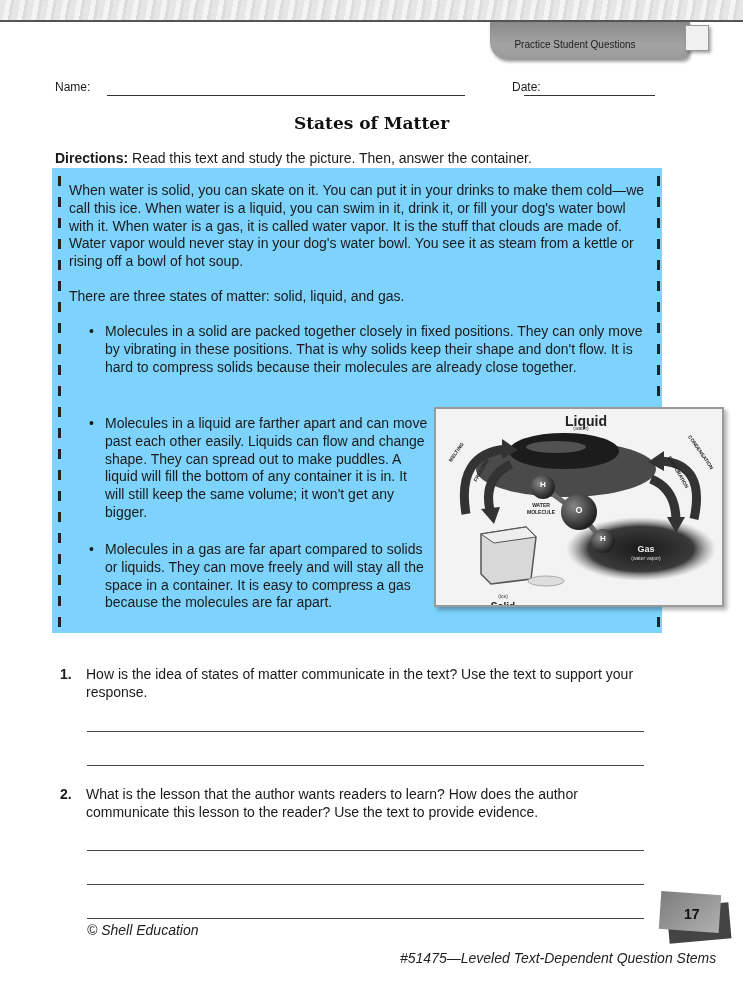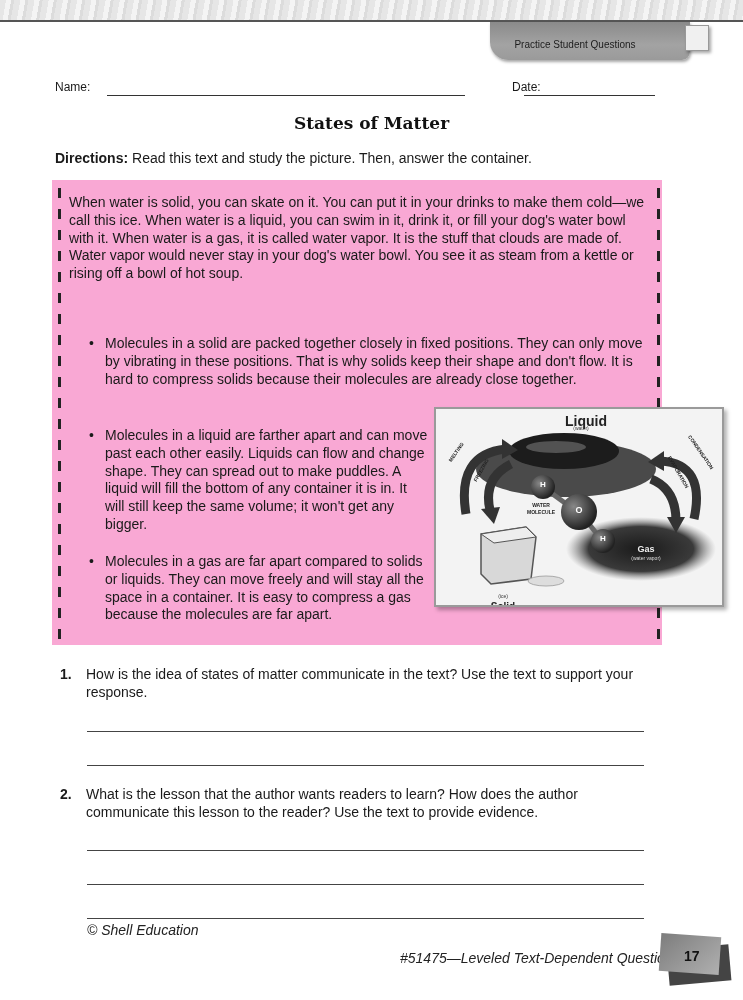--- a/index.html
+++ b/index.html
@@ -36,22 +36,22 @@
 
   .title {
     position: absolute; top: 113px; left: 0; width: 743px; text-align: center;
     font-family: "DejaVu Serif", serif; font-weight: bold; font-size: 17px; color: #111;
   }
   .directions { position: absolute; top: 150px; left: 55px; font-size: 14px; }
   .directions b { font-weight: bold; }
 
   
   .passage {
-    position: absolute; left: 52px; top: 180px; width: 610px; height: 465px;
-    background: #f9a8d4;
+    position: absolute; left: 52px; top: 168px; width: 610px; height: 465px;
+    background: #7dd3fc;
   }
   .dash-col { position: absolute; top: 8px; width: 3px; height: 455px;
     background: repeating-linear-gradient(180deg, #222 0 10px, transparent 10px 21px); }
   .dash-left { left: 6px; }
   .dash-right { left: 605px; }
 
   .p-text { position: absolute; font-size: 14px; line-height: 17.8px; color: #1a1a1a; }
   .para1 { left: 17px; top: 14px; width: 580px; }
   .para2 { left: 17px; top: 120px; width: 580px; }
   .bullet { position: absolute; font-size: 14px; line-height: 17.8px; }
@@ -75,21 +75,21 @@
 
   
   .q { position: absolute; left: 60px; font-size: 14px; line-height: 18px; }
   .q .num { position: absolute; left: 0; top: 0; font-weight: bold; }
   .q .qt { position: absolute; left: 26px; top: 0; width: 570px; }
   .ans-line { position: absolute; left: 87px; width: 557px; border-bottom: 1px solid #444; }
 
   
   .footer-left { position: absolute; left: 87px; top: 922px; font-size: 14px; font-style: italic; color: #222; }
   .footer-mid { position: absolute; left: 400px; top: 950px; font-size: 14px; font-style: italic; color: #222; }
-  .page-tab { position: absolute; left: 660px; top: 933px; width: 76px; height: 52px; }
+  .page-tab { position: absolute; left: 660px; top: 891px; width: 76px; height: 52px; }
   .page-tab .sheet1 { position: absolute; left: 8px; top: 14px; width: 62px; height: 36px; background: #444; transform: rotate(-5deg); }
   .page-tab .sheet2 { position: absolute; left: 0; top: 2px; width: 60px; height: 38px; background: linear-gradient(135deg,#7d7d7d,#b0b0b0); transform: rotate(4deg); }
   .page-num { position: absolute; left: 24px; top: 15px; font-size: 14px; font-weight: bold; color: #111; }
 </style>
 </head>
 <body>
 
 <div class="top-band"></div>
 <div class="header-tab">
   <div class="header-tab-label">Practice Student Questions</div>
@@ -106,20 +106,21 @@
 <div class="title">States of Matter</div>
 
 <div class="directions">
   <b>Directions:</b><span> Read this text and study the picture. Then, answer the container.</span>
 </div>
 
 <div class="passage">
   <div class="dash-col dash-left"></div>
   <div class="dash-col dash-right"></div>
   <div class="p-text para1">When water is solid, you can skate on it. You can put it in your drinks to make them cold—we call this ice. When water is a liquid, you can swim in it, drink it, or fill your dog's water bowl with it. When water is a gas, it is called water vapor. It is the stuff that clouds are made of. Water vapor would never stay in your dog's water bowl. You see it as steam from a kettle or rising off a bowl of hot soup.</div>
+  <div class="p-text para2">There are three states of matter: solid, liquid, and gas.</div>
   <div class="bullet b1">
     <span class="dot">•</span>
     <span class="txt">Molecules in a solid are packed together closely in fixed positions. They can only move by vibrating in these positions. That is why solids keep their shape and don't flow. It is hard to compress solids because their molecules are already close together.</span>
   </div>
   <div class="bullet b2">
     <span class="dot">•</span>
     <span class="txt">Molecules in a liquid are farther apart and can move past each other easily. Liquids can flow and change shape. They can spread out to make puddles. A liquid will fill the bottom of any container it is in. It will still keep the same volume; it won't get any bigger.</span>
   </div>
   <div class="bullet b3">
     <span class="dot">•</span>

